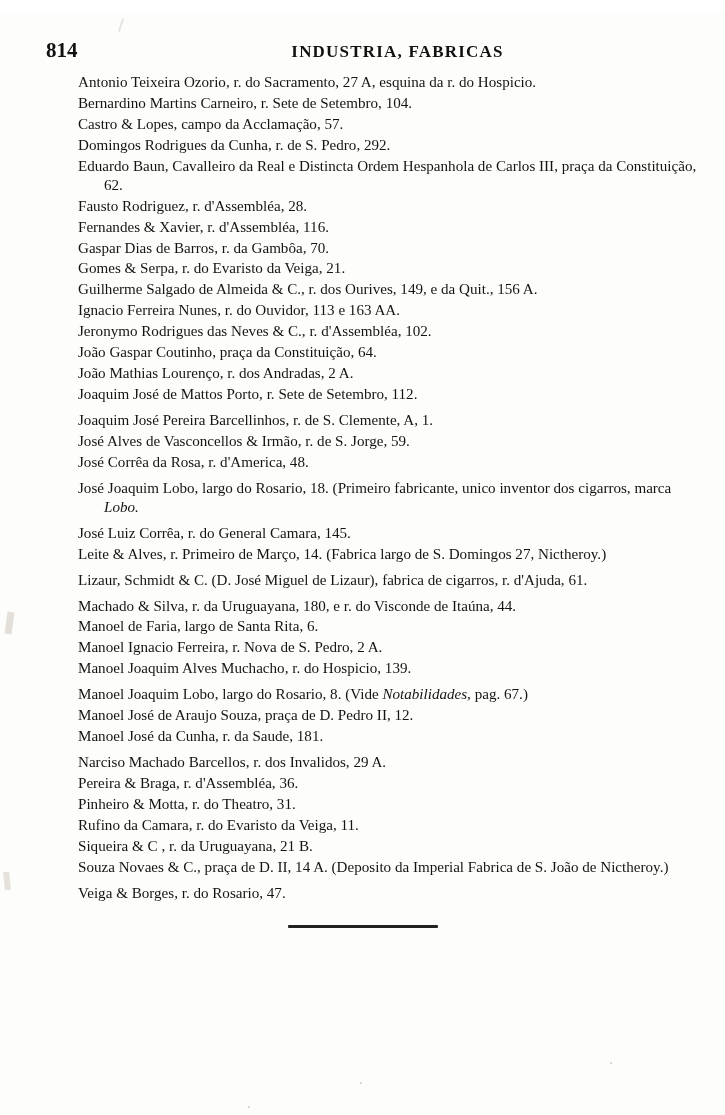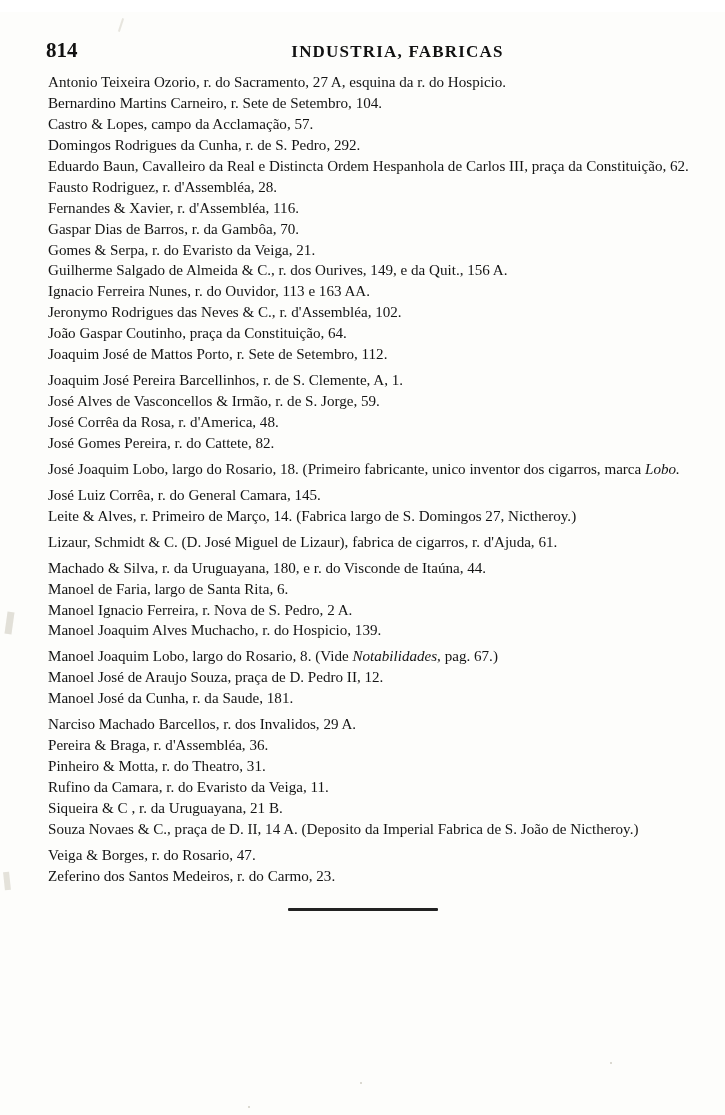--- a/index.html
+++ b/index.html
@@ -39,20 +39,21 @@
     text-align: center;
     font-size: 17px;
     font-weight: bold;
     letter-spacing: 1.2px;
     color: #111;
     margin-left: -40px;
     padding-left: 40px;
   }
   .entries {
     padding: 10px 28px 0 48px;
+    margin-left: 30px;
   }
   .entry {
     font-size: 15.1px;
     line-height: 1.255;
     margin: 0 0 2.0px 0;
     text-align: left;
     padding-left: 26px;
     text-indent: -26px;
     color: #141414;
   }
@@ -107,44 +108,43 @@
       <p class="entry">Domingos Rodrigues da Cunha, r. de S. Pedro, 292.</p>
       <p class="entry">Eduardo Baun, Cavalleiro da Real e Distincta Ordem Hespanhola de Carlos III, praça da Constituição, 62.</p>
       <p class="entry">Fausto Rodriguez, r. d'Assembléa, 28.</p>
       <p class="entry">Fernandes &amp; Xavier, r. d'Assembléa, 116.</p>
       <p class="entry">Gaspar Dias de Barros, r. da Gambôa, 70.</p>
       <p class="entry">Gomes &amp; Serpa, r. do Evaristo da Veiga, 21.</p>
       <p class="entry">Guilherme Salgado de Almeida &amp; C., r. dos Ourives, 149, e da Quit., 156 A.</p>
       <p class="entry">Ignacio Ferreira Nunes, r. do Ouvidor, 113 e 163 AA.</p>
       <p class="entry">Jeronymo Rodrigues das Neves &amp; C., r. d'Assembléa, 102.</p>
       <p class="entry">João Gaspar Coutinho, praça da Constituição, 64.</p>
+      <p class="entry">João Mathias Lourenço, r. dos Andradas, 2 A.</p>
       <p class="entry">Joaquim José de Mattos Porto, r. Sete de Setembro, 112.</p>
       <p class="entry gap-before">Joaquim José Pereira Barcellinhos, r. de S. Clemente, A, 1.</p>
       <p class="entry">José Alves de Vasconcellos &amp; Irmão, r. de S. Jorge, 59.</p>
       <p class="entry">José Corrêa da Rosa, r. d'America, 48.</p>
-      <p class="entry">José Gomes Pereira, r. do Cattete, 82.</p>
       <p class="entry gap-before gap-after">José Joaquim Lobo, largo do Rosario, 18. (Primeiro fabricante, unico inventor dos cigarros, marca <i>Lobo.</i></p>
       <p class="entry">José Luiz Corrêa, r. do General Camara, 145.</p>
       <p class="entry">Leite &amp; Alves, r. Primeiro de Março, 14. (Fabrica largo de S. Domingos 27, Nictheroy.)</p>
       <p class="entry gap-before gap-after">Lizaur, Schmidt &amp; C. (D. José Miguel de Lizaur), fabrica de cigarros, r. d'Ajuda, 61.</p>
       <p class="entry">Machado &amp; Silva, r. da Uruguayana, 180, e r. do Visconde de Itaúna, 44.</p>
       <p class="entry">Manoel de Faria, largo de Santa Rita, 6.</p>
       <p class="entry">Manoel Ignacio Ferreira, r. Nova de S. Pedro, 2 A.</p>
       <p class="entry">Manoel Joaquim Alves Muchacho, r. do Hospicio, 139.</p>
       <p class="entry gap-before">Manoel Joaquim Lobo, largo do Rosario, 8. (Vide <i>Notabilidades,</i> pag. 67.)</p>
       <p class="entry">Manoel José de Araujo Souza, praça de D. Pedro II, 12.</p>
       <p class="entry">Manoel José da Cunha, r. da Saude, 181.</p>
       <p class="entry gap-before">Narciso Machado Barcellos, r. dos Invalidos, 29 A.</p>
       <p class="entry">Pereira &amp; Braga, r. d'Assembléa, 36.</p>
       <p class="entry">Pinheiro &amp; Motta, r. do Theatro, 31.</p>
       <p class="entry">Rufino da Camara, r. do Evaristo da Veiga, 11.</p>
       <p class="entry">Siqueira &amp; C , r. da Uruguayana, 21 B.</p>
       <p class="entry">Souza Novaes &amp; C., praça de D. II, 14 A. (Deposito da Imperial Fabrica de S. João de Nictheroy.)</p>
       <p class="entry gap-before">Veiga &amp; Borges, r. do Rosario, 47.</p>
-      <p class="entry">Zeferino dos Santos Medeiros, r. do Carmo, 23.</p>
     </div>
 
   <div class="rule-wrap">
     <div class="rule"></div>
   </div>
 
   <div class="edge-mark em1"></div>
   <div class="edge-mark em2"></div>
   <div class="edge-mark em3"></div>
   <div class="speck" style="left:360px; top:1070px;"></div>

